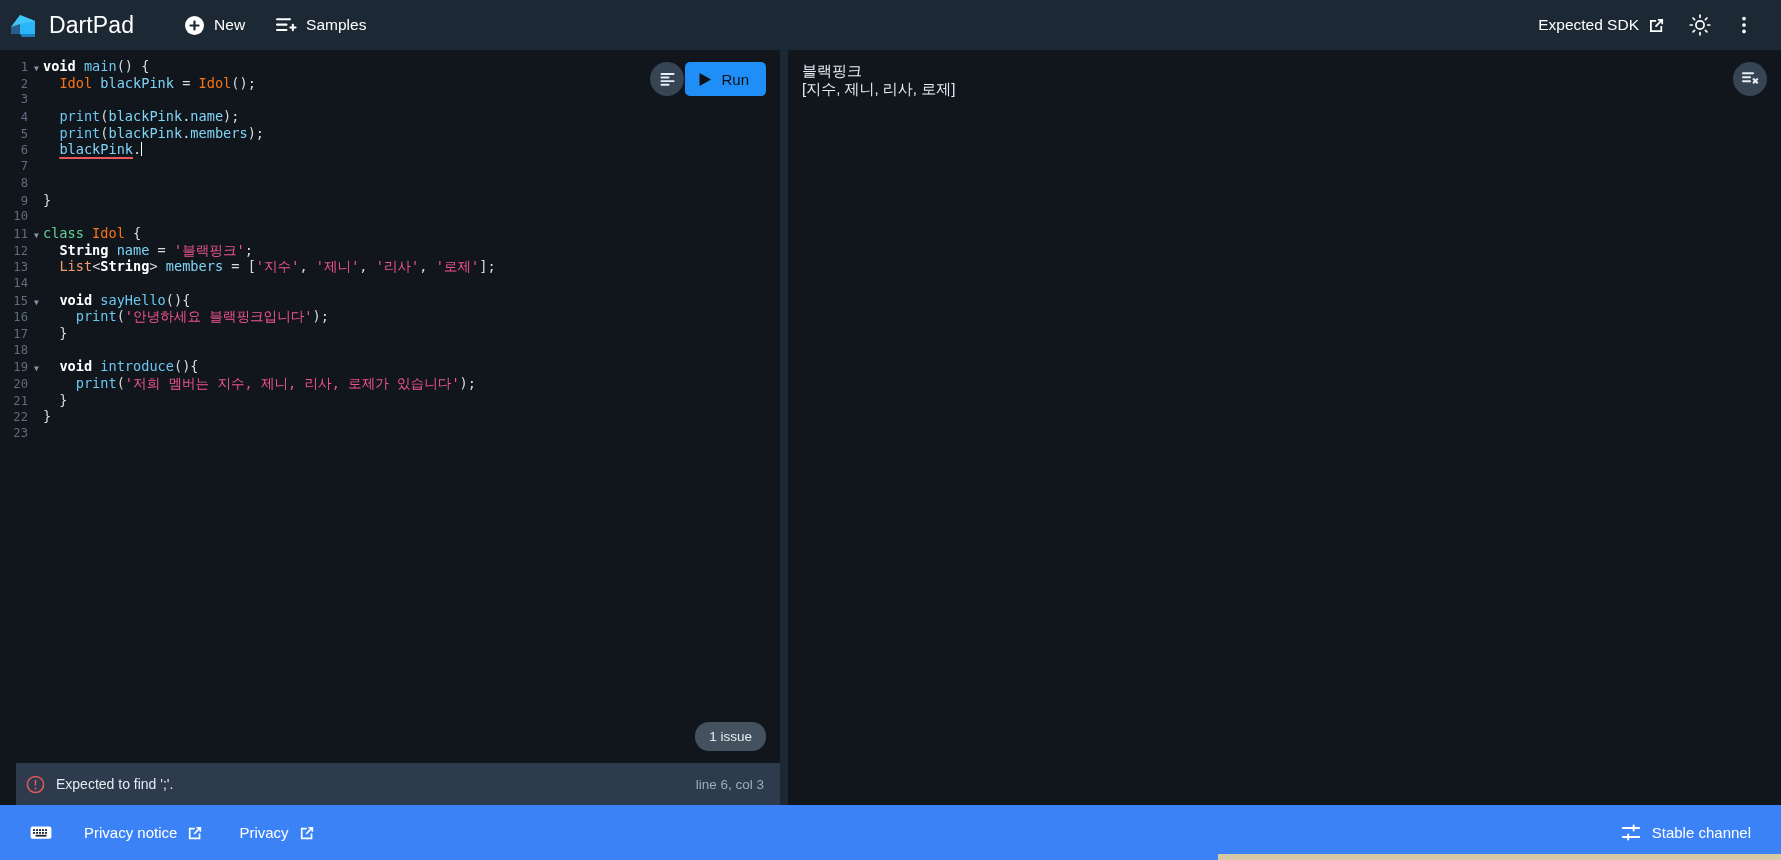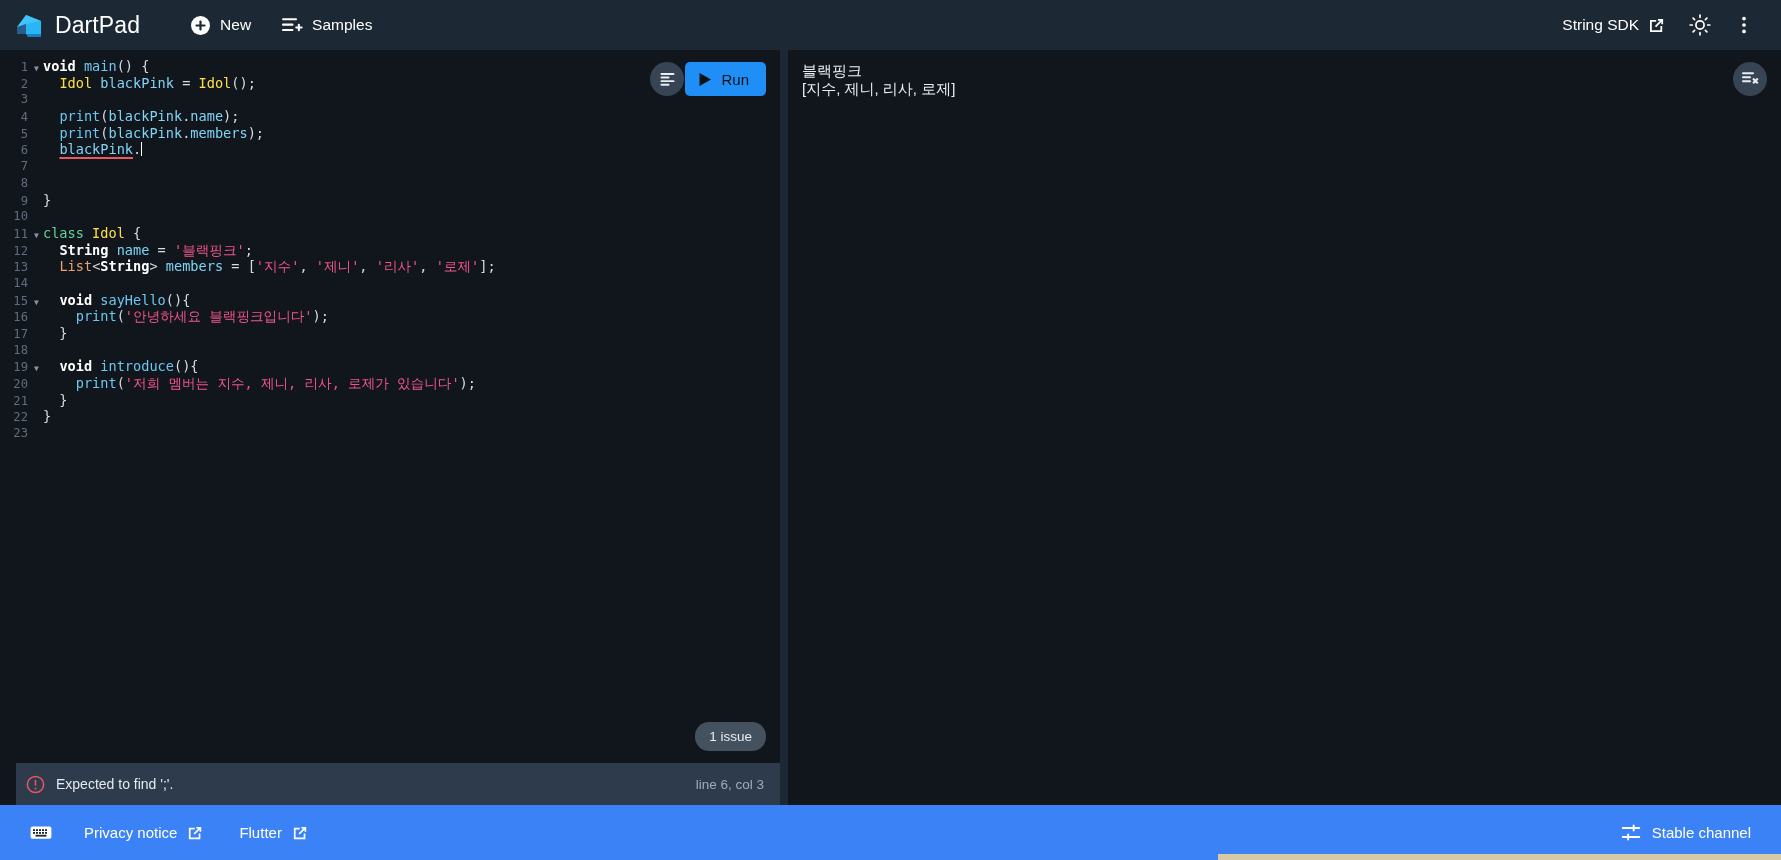--- a/index.html
+++ b/index.html
@@ -18,21 +18,21 @@
     background: #1c2834;
   }
 
   
   .header {
     height: 50px;
     flex: 0 0 50px;
     background: #1c2834;
     display: flex;
     align-items: center;
-    padding: 0 18px 0 14px;
+    padding: 0 18px 0 8px;
     position: relative;
   }
   .brand { display: flex; align-items: center; gap: 11px; }
   .brand-logo { width: 30px; height: 30px; position: relative; display: block; }
   .brand-name {
     color: #ffffff;
     font-size: 23px;
     letter-spacing: 0.1px;
   }
   .hdr-btn {
@@ -119,21 +119,21 @@
     color: #8693a3;
     font-size: 8px;
     user-select: none;
     line-height: 16.7px;
   }
   .ctext { flex: 1 1 auto; color: #d5dce4; }
 
   
   .kw    { color: #63d297; }          
   .kwb   { color: #ffffff; font-weight: bold; } 
-  .typ   { color: #fde047; }          
+  .typ   { color: #f97316; }          
   .fn    { color: #6bc7ef; }          
   .prop  { color: #7fd4f5; }          
   .str   { color: #f2558a; }          
   .punct { color: #d5dce4; }
   .typl  { color: #ef9e6f; }          
   .err-underline {
     text-decoration: underline;
     text-decoration-color: #e8585d;
     text-decoration-thickness: 2px;
     text-underline-offset: 3px;
@@ -312,21 +312,21 @@
           </svg>
         </span>
         <span>Samples</span>
       </div>
     </div>
 
     <div class="spacer"></div>
 
     <div class="hdr-group-right">
       <div class="hdr-btn">
-        <span>String SDK</span>
+        <span>Expected SDK</span>
         <span>
           <svg width="17" height="17" viewBox="0 0 17 17">
             <path d="M2 2.9h6.2v1.8H3.8v8.6h8.6V9h1.8v6.1H2z" fill="#ffffff"></path>
             <path d="M9.9 2h5.2v5.2h-1.8V5.1l-5.1 5.1-1.3-1.3 5.1-5.1H9.9z" fill="#ffffff"></path>
           </svg>
         </span>
       </div>
 
       <div class="icon-btn">
         <span>
@@ -449,21 +449,21 @@
       <span>Privacy notice</span>
       <span>
         <svg width="16" height="16" viewBox="0 0 17 17">
           <path d="M2 2.9h6.2v1.8H3.8v8.6h8.6V9h1.8v6.1H2z" fill="#ffffff"></path>
           <path d="M9.9 2h5.2v5.2h-1.8V5.1l-5.1 5.1-1.3-1.3 5.1-5.1H9.9z" fill="#ffffff"></path>
         </svg>
       </span>
     </div>
 
     <div class="foot-link">
-      <span>Flutter</span>
+      <span>Privacy</span>
       <span>
         <svg width="16" height="16" viewBox="0 0 17 17">
           <path d="M2 2.9h6.2v1.8H3.8v8.6h8.6V9h1.8v6.1H2z" fill="#ffffff"></path>
           <path d="M9.9 2h5.2v5.2h-1.8V5.1l-5.1 5.1-1.3-1.3 5.1-5.1H9.9z" fill="#ffffff"></path>
         </svg>
       </span>
     </div>
 
     <div class="spacer"></div>
 

